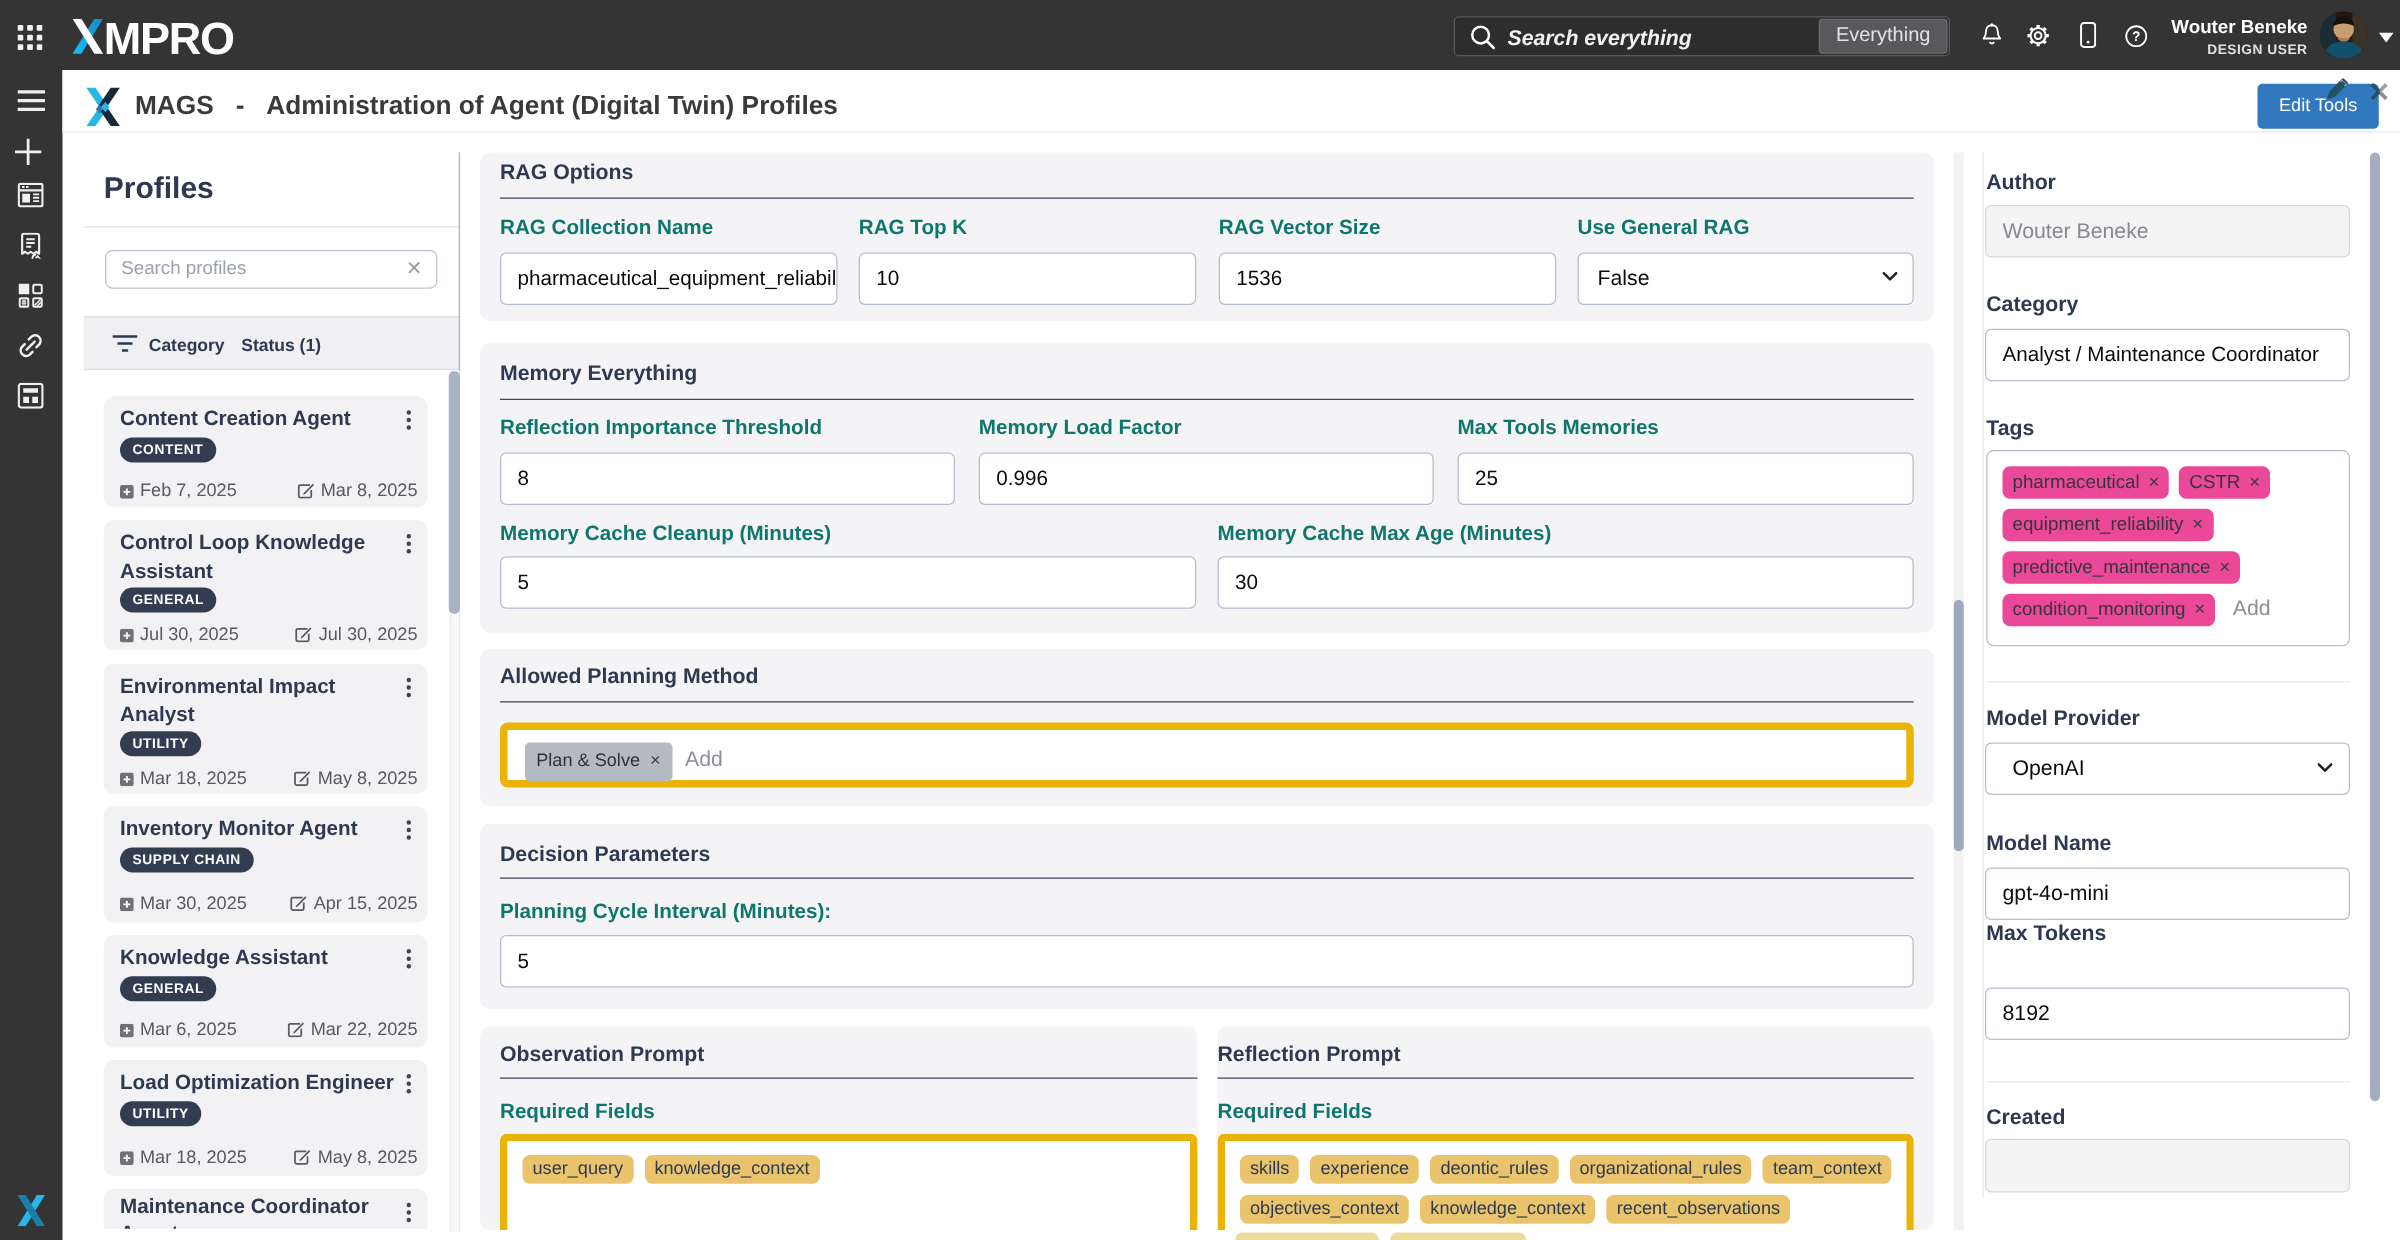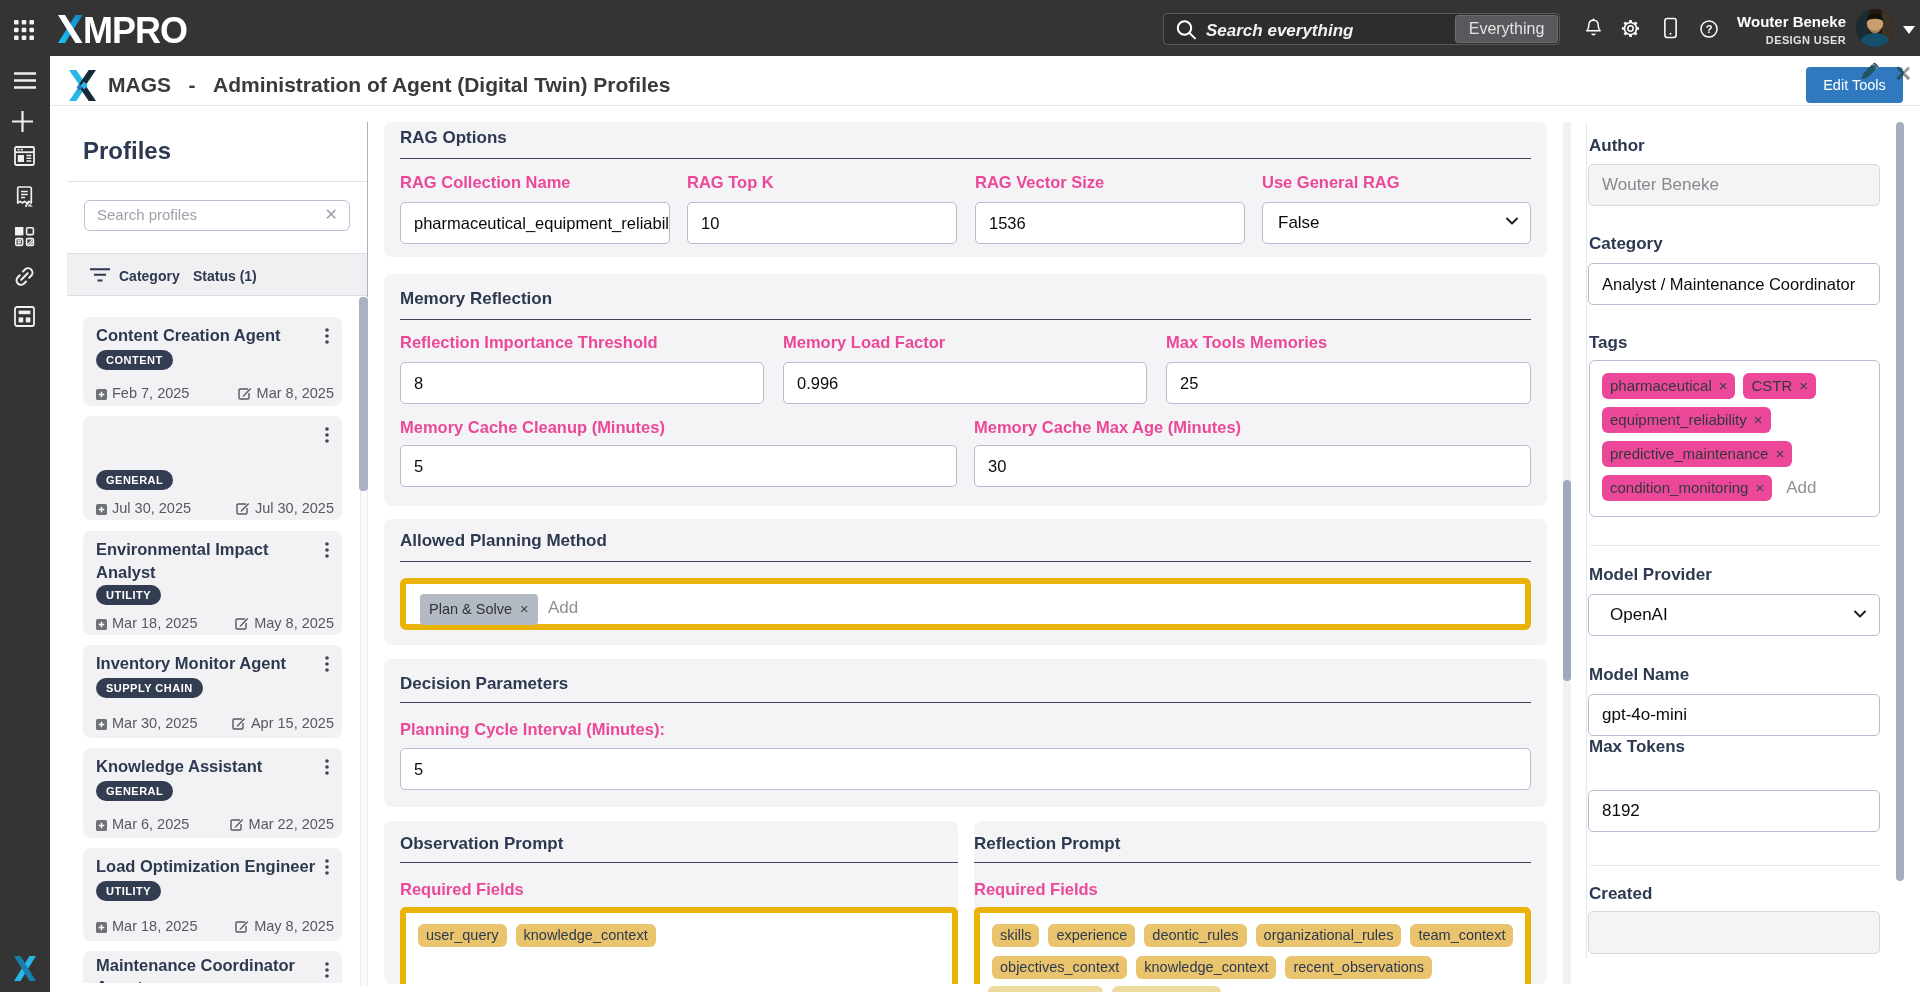--- a/index.html
+++ b/index.html
@@ -50,21 +50,21 @@
 
 #lsTrack { position:absolute; left:360px; top:297px; width:8px; height:689px; background:#fafafa;
   border-left:1px solid #ececec; border-right:1px solid #ececec; }
 #lsThumb { position:absolute; left:359px; top:297px; width:9px; height:194px; background:#a9b2c2; border-radius:4px; }
 #lsTop { position:absolute; left:367px; top:122px; width:1px; height:175px; background:#aab3c3; }
 
 
 .sect { position:absolute; left:384px; width:1163px; background:#f4f4f6; border-radius:8px; }
 .sect h2 { position:absolute; left:16px; font-size:17px; font-weight:bold; color:#2d3950; }
 .sect .uline { position:absolute; left:16px; right:16px; height:1px; background:#3b4659; }
-.flabel { position:absolute; font-size:16.5px; font-weight:bold; color:#ec4899; }
+.flabel { position:absolute; font-size:16.5px; font-weight:bold; color:#0f766e; }
 .inp { position:absolute; height:42px; background:#fff; border:1px solid #b3bdcf; border-radius:5px;
   font-size:16.5px; color:#0b0b0b; line-height:40px; padding-left:13px; white-space:nowrap; overflow:hidden; }
 .sel { position:absolute; height:42px; background:#fff; border:1px solid #b3bdcf; border-radius:5px;
   font-size:17px; color:#0b0b0b; line-height:40px; padding-left:15px; }
 .sel svg { position:absolute; right:12px; top:14px; }
 
 
 .tagbox { position:absolute; background:#fff; border:6px solid #eab308; border-radius:6px; }
 .ytag { display:inline-block; height:23px; background:#e9c46c; border-radius:6px; color:#2d3950;
   font-size:14.5px; line-height:23px; padding:0 8px; margin:0 9px 9px 0; }
@@ -243,20 +243,21 @@
     <div class="badge" style="top:33px;">CONTENT</div>
     <div class="foot" style="top:68px;"><svg width="11" height="11" viewBox="0 0 12 12">
           <rect width="12" height="12" rx="2" fill="#6e7276"></rect>
           <path d="M6 3v6M3 6h6" stroke="#fff" stroke-width="1.6"></path>
         </svg>Feb 7, 2025<span class="r"><svg width="14" height="13" viewBox="0 0 14 13">
             <path d="M10 2H2.2C1.5 2 1 2.5 1 3.2v7.6C1 11.5 1.5 12 2.2 12h7.6c.7 0 1.2-.5 1.2-1.2V6" fill="none" stroke="#56595e" stroke-width="1.4"></path>
             <path d="M5 8.4 12.2.9l1 1L5.9 9.4l-1.4.4z" fill="#56595e"></path>
           </svg>Mar 8, 2025</span></div>
   </div>
   <div class="card" style="top:416px; height:104px;">
+    <div class="t">Control Loop Knowledge Assistant</div>
       <div class="kebab"><svg width="4" height="18">
           <circle cx="2" cy="3" r="1.8" fill="#3a4556"></circle>
           <circle cx="2" cy="9" r="1.8" fill="#3a4556"></circle>
           <circle cx="2" cy="15" r="1.8" fill="#3a4556"></circle>
         </svg></div>
     <div class="badge" style="top:54px;">GENERAL</div>
     <div class="foot" style="top:84px;"><svg width="11" height="11" viewBox="0 0 12 12">
           <rect width="12" height="12" rx="2" fill="#6e7276"></rect>
           <path d="M6 3v6M3 6h6" stroke="#fff" stroke-width="1.6"></path>
         </svg>Jul 30, 2025<span class="r"><svg width="14" height="13" viewBox="0 0 14 13">
@@ -339,21 +340,21 @@
 </div>
 <div id="lsTop"></div>
 <div id="lsTrack"></div>
 <div id="lsThumb"></div>
 
 <div class="sect" id="s1" style="top:122px; height:135px;">
   <h2 style="top:6px;">RAG Options</h2>
   <div class="uline" style="top:36px;"></div>
 </div>
 <div class="sect" id="s2" style="top:274px; height:232px;">
-  <h2 style="top:15px;">Memory Reflection</h2>
+  <h2 style="top:15px;">Memory Everything</h2>
   <div class="uline" style="top:45px;"></div>
 </div>
 <div class="sect" id="s3" style="top:519px; height:126px;">
   <h2 style="top:12px;">Allowed Planning Method</h2>
   <div class="uline" style="top:42px;"></div>
 </div>
 <div class="sect" id="s4" style="top:659px; height:148px;">
   <h2 style="top:15px;">Decision Parameters</h2>
   <div class="uline" style="top:43px;"></div>
 </div>

